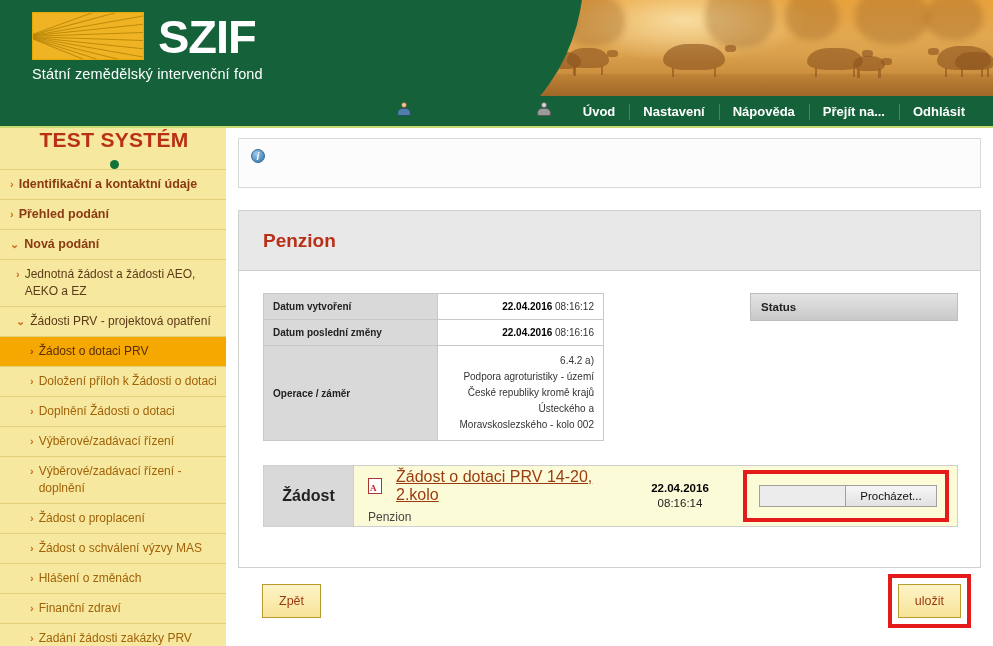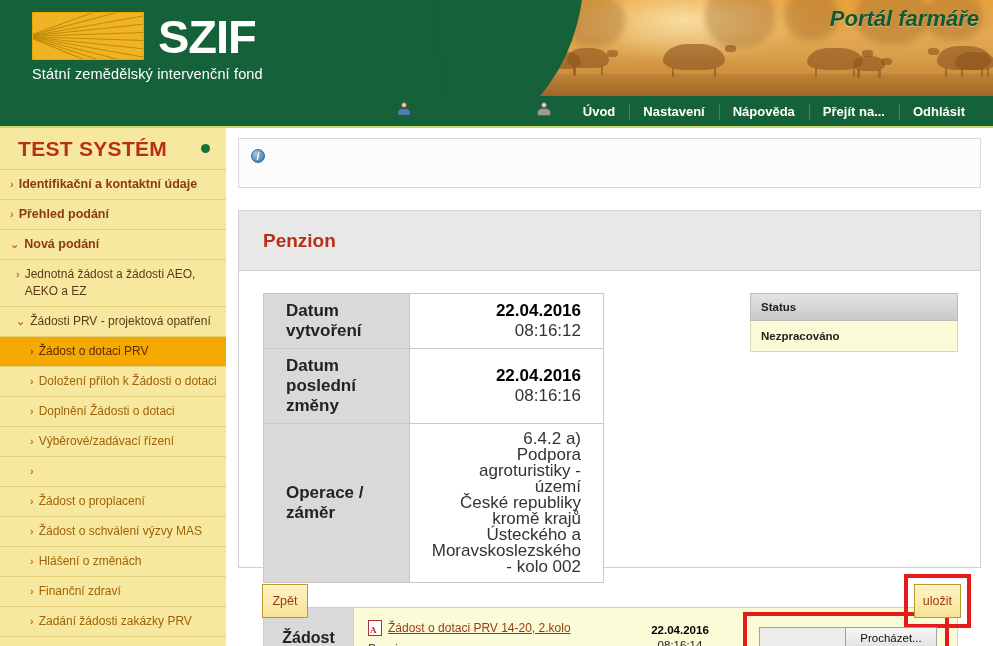--- a/index.html
+++ b/index.html
@@ -196,20 +196,21 @@
     border-right: 2px solid #ffffff;
     font-size: 12px;
     overflow: hidden;
   }
   .sb-title {
     height: 42px;
     display: flex; align-items: center; justify-content: space-between;
     padding: 0 16px 0 18px;
     border-bottom: 1px solid #e3cf7c;
     background: #f7e8a0;
+    flex-direction: column;
   }
   .sb-title span.t {
     color: #b83016;
     font-size: 21px;
     font-weight: bold;
     letter-spacing: .3px;
   }
   .sb-dot { width: 9px; height: 9px; border-radius: 50%; background: #12723c; }
 
   .sb-item {
@@ -282,22 +283,22 @@
     color: #b83016;
     font-size: 19px;
     font-weight: bold;
   }
   .panel-body { padding: 22px 22px 0 24px; display: flex; }
 
   
   .infotable { border-collapse: collapse; width: 341px; }
   .infotable td {
     border: 1px solid #c8c8c8;
-    font-size: 17px;
-    padding: 7px 22px;
+    font-size: 10px;
+    padding: 7px 9px;
   }
   .infotable td.k {
     background: #d9d9d9;
     font-weight: bold;
     color: #222;
     width: 174px;
   }
   .infotable td.v {
     background: #ffffff;
     text-align: right;
@@ -359,22 +360,23 @@
     content: "A";
     position: absolute; left: 1px; bottom: 0;
     font-size: 9px; font-weight: bold;
     color: #c12127;
     font-family: "Liberation Serif", serif;
     line-height: 9px;
   }
   .zlink {
     color: #9b3a10;
     text-decoration: underline;
-    font-size: 12px;
+    font-size: 16px;
     cursor: pointer;
+    margin-left: 8px;
   }
   .zsub { font-size: 12px; color: #444; margin-top: 6px; }
   .zdate {
     background: #fbfbd8;
     display: flex; flex-direction: column;
     align-items: center; justify-content: center;
     width: 118px;
     font-size: 11.5px; color: #222;
     line-height: 15px;
   }
@@ -416,21 +418,21 @@
     position: relative;
     height: 66px;
     display: flex; align-items: center;
     padding: 0 10px 0 10px;
   }
   .btn {
     background: linear-gradient(to bottom,#fdf3c8,#f7e398);
     border: 1px solid #b99a2e;
     color: #9b3a10;
     font-size: 12.5px;
-    padding: 0 8px;
+    padding: 0 16px;
     height: 34px;
     min-width: 46px;
     display: flex; align-items: center; justify-content: center;
     cursor: pointer;
   }
   .btn-back { margin-left: 14px; }
   .btn-save-wrap {
     margin-left: auto;
     position: relative;
     padding: 6px;
@@ -492,21 +494,20 @@
           <i style="transform:rotate(10deg)"></i>
           <i style="transform:rotate(14deg)"></i>
           <i style="transform:rotate(18deg)"></i>
           <i style="transform:rotate(22deg)"></i>
         </div>
         <div class="brand-name">SZIF</div>
       </div>
       <div class="brand-sub">Státní zemědělský intervenční fond</div>
     </div>
 
-    <div class="portal-title">Portál farmáře</div>
   </div>
 
   <div class="navbar">
     <div class="nav-icons">
       <div class="nav-icon-slot">
         <span class="nav-ico">
             <span class="head"></span>
             <span class="body"></span>
           </span>
       </div>
@@ -565,20 +566,21 @@
           <div class="sb-item lvl3">
             <span class="chev">›</span>
             <span class="lbl">Doplnění Žádosti o dotaci</span>
           </div>
           <div class="sb-item lvl3">
             <span class="chev">›</span>
             <span class="lbl">Výběrové/zadávací řízení</span>
           </div>
           <div class="sb-item lvl3">
             <span class="chev">›</span>
+            <span class="lbl">Výběrové/zadávací řízení - doplnění</span>
           </div>
           <div class="sb-item lvl3">
             <span class="chev">›</span>
             <span class="lbl">Žádost o proplacení</span>
           </div>
           <div class="sb-item lvl3">
             <span class="chev">›</span>
             <span class="lbl">Žádost o schválení výzvy MAS</span>
           </div>
           <div class="sb-item lvl3">
@@ -636,21 +638,20 @@
                     </div>
               </td>
             </tr>
           </tbody>
             </table>
 
           <div class="spacer"></div>
 
           <div class="statusbox">
             <div class="sh">Status</div>
-            <div class="sv">Nezpracováno</div>
           </div>
         </div>
 
         <div class="zrow">
           <div class="zlbl">Žádost</div>
           <div class="zmid">
             <div>
               <div style="display:flex; align-items:center;">
                 <span class="pdf-ico"></span>
                 <span class="zlink">Žádost o dotaci PRV 14-20, 2.kolo</span>

